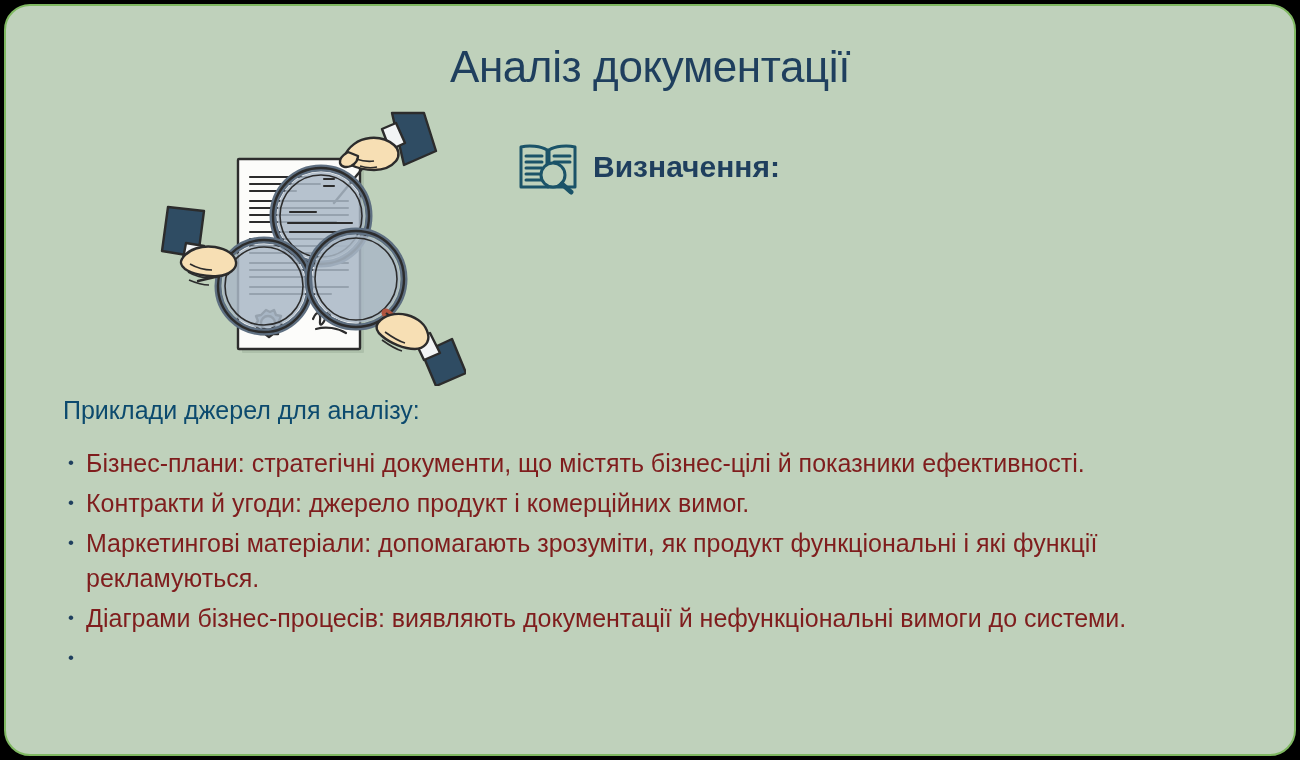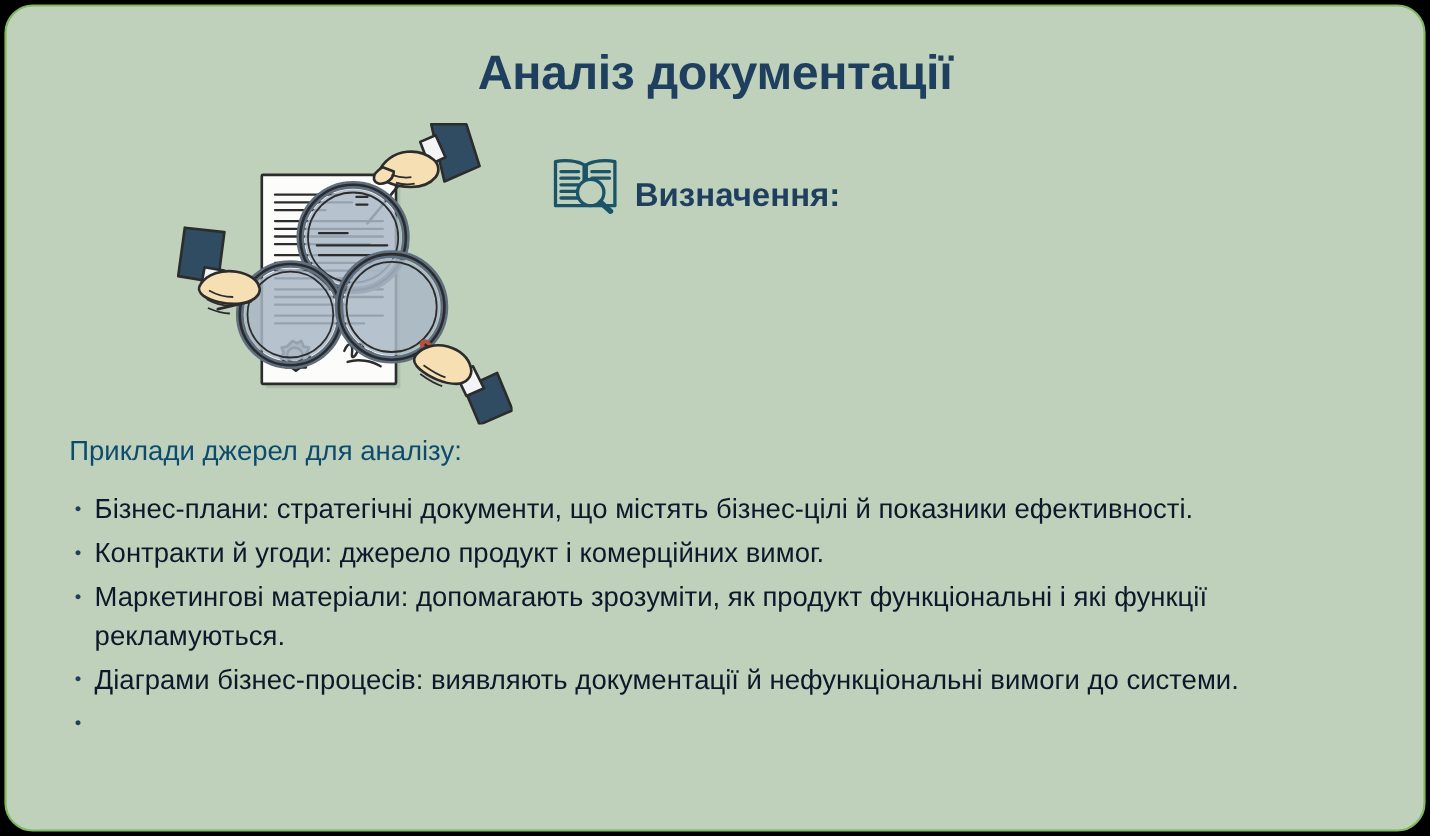--- a/index.html
+++ b/index.html
@@ -28,42 +28,42 @@
   }
 
   
   #title {
     position: absolute;
     left: 0;
     top: 36px;
     width: 100%;
     text-align: center;
     font-size: 44px;
-    font-weight: bold;
+    font-weight: normal;
     color: #1F3F5E;
     letter-spacing: -0.4px;
   }
 
   
   #illustration {
     position: absolute;
     left: 150px;
     top: 105px;
     width: 310px;
     height: 275px;
   }
   #illustration svg { display: block; }
 
   
   #def-head {
     position: absolute;
-    left: 495px;
+    left: 511px;
     top: 133px;
     display: flex;
-    align-items: flex-end;
+    align-items: center;
     gap: 14px;
   }
   #def-head .bookicon {
     width: 62px;
     height: 56px;
     display: block;
   }
   #def-head .deflabel {
     font-size: 30px;
     font-weight: bold;
@@ -119,21 +119,21 @@
     width: 18px;
     margin-top: 14px;
     text-align: left;
     color: #1F3F5E;
     font-size: 17px;
     line-height: 6px;
   }
   #bullets .btext {
     font-size: 25px;
     line-height: 35px;
-    color: #0f172a;
+    color: #7f1d1d;
     max-width: 1148px;
   }
 </style>
 </head>
 <body>
 
 <div id="slide">
 
   <div id="title">Аналіз документації</div>
 

